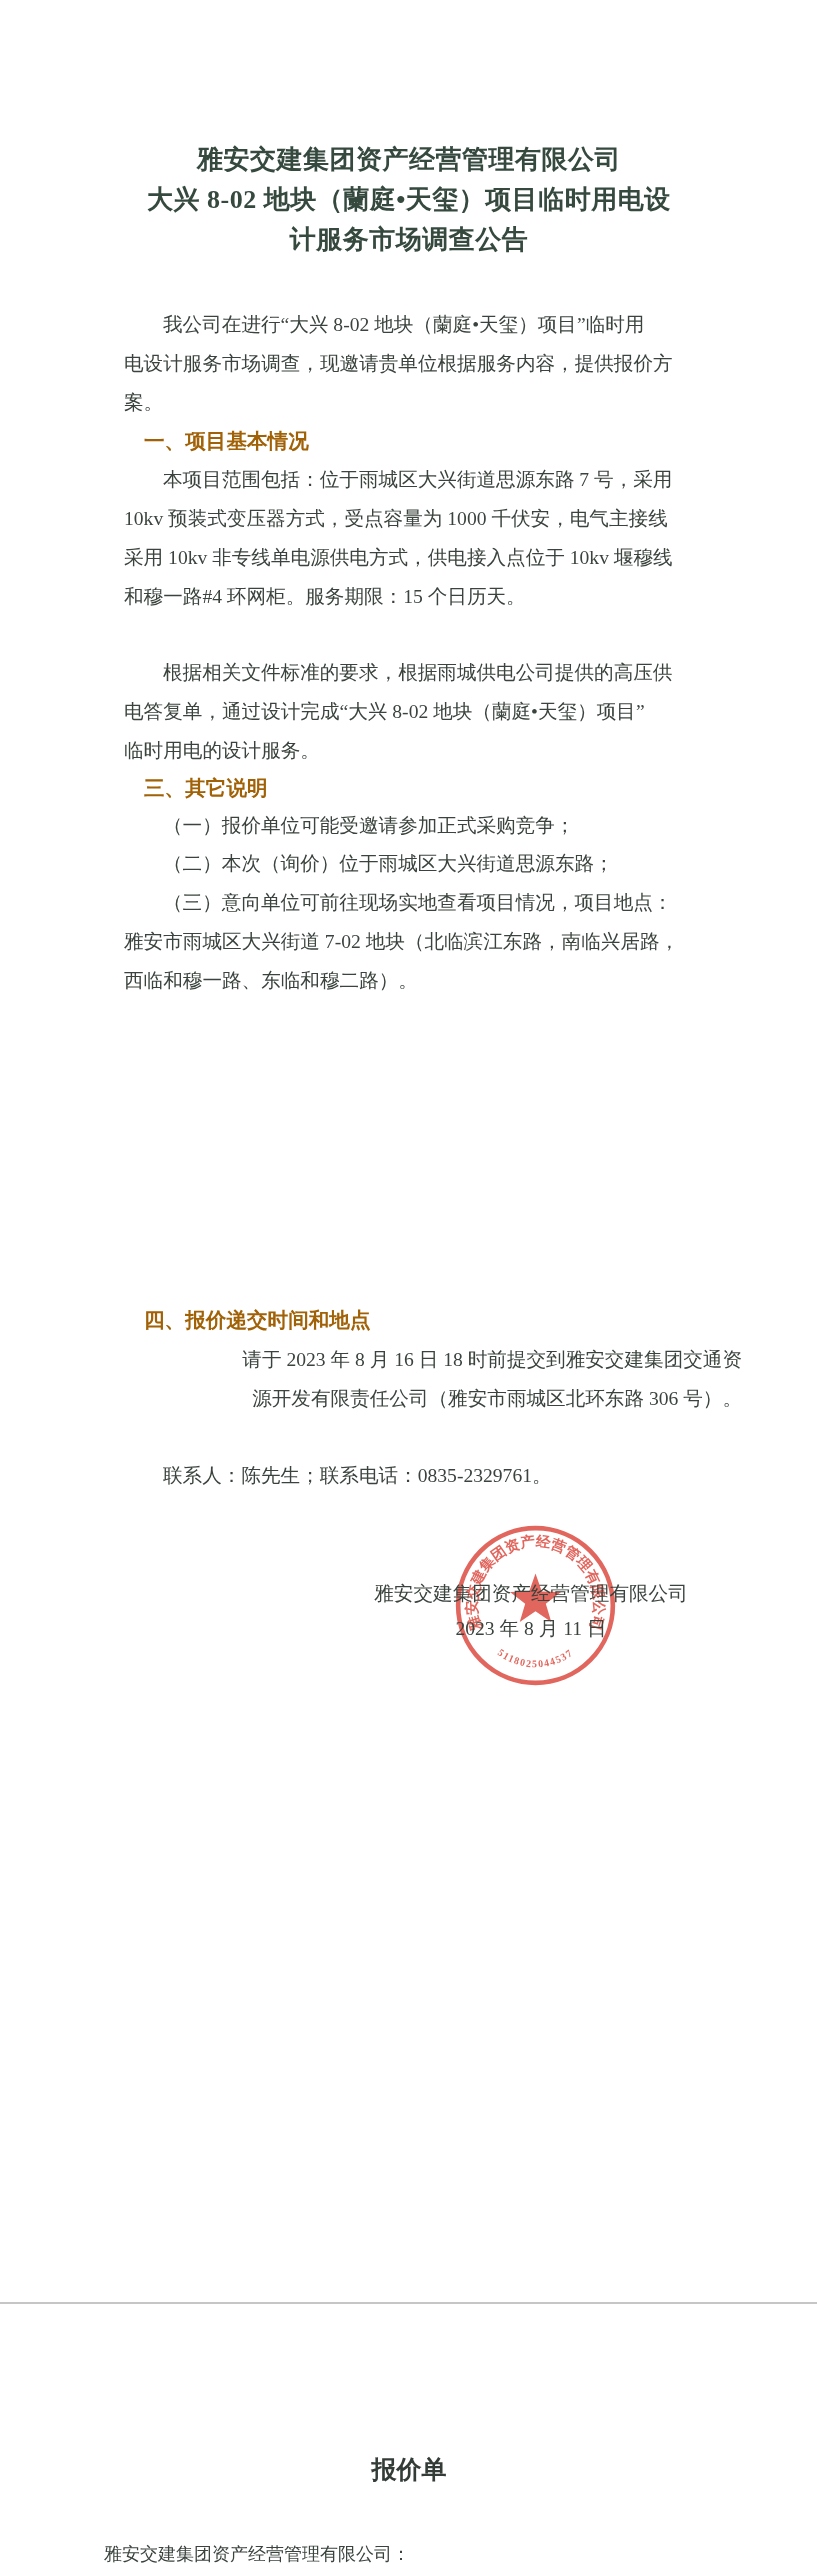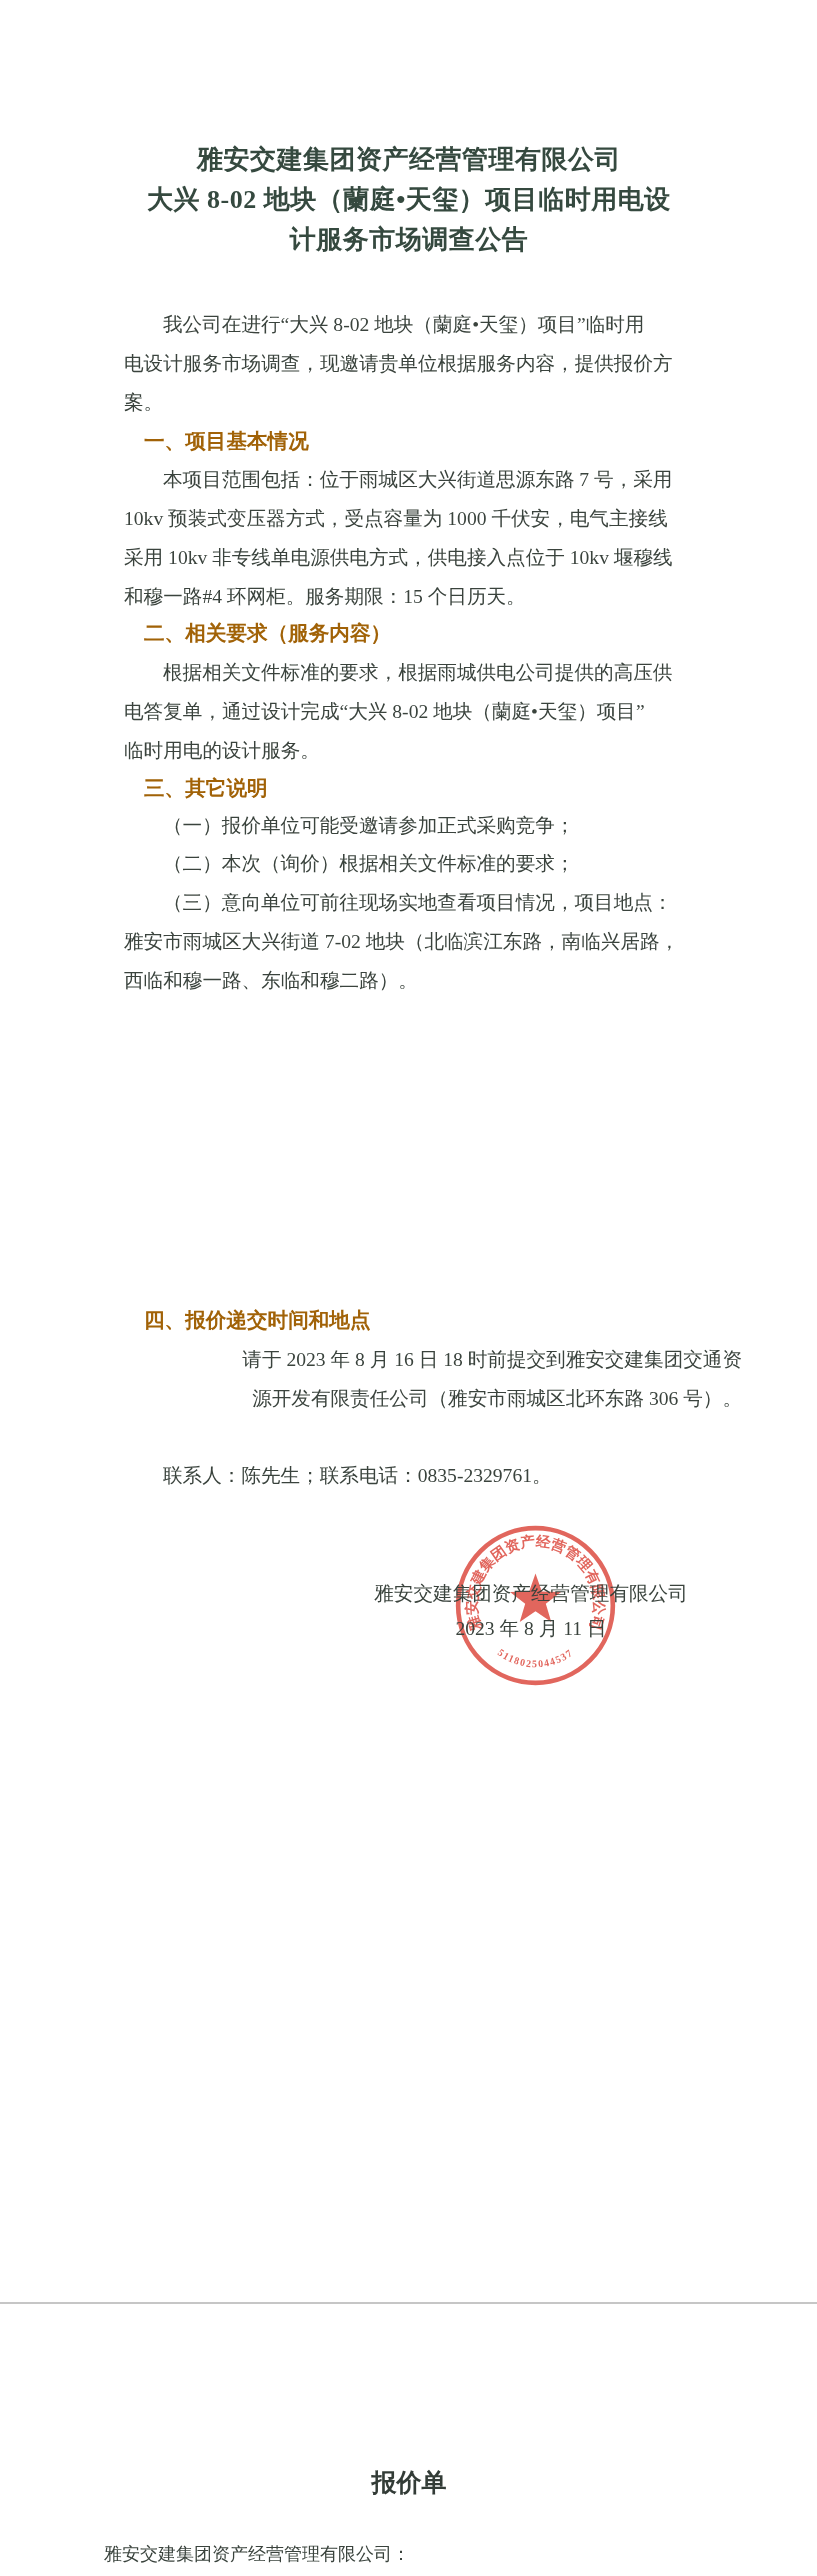--- a/index.html
+++ b/index.html
@@ -19,21 +19,21 @@
   .indent{text-indent:39px;margin-left:24px;}
   .heading{
     left:144px;font-size:20.6px;line-height:39px;font-weight:700;color:#a16207;
     font-family:"Liberation Sans","DejaVu Sans",sans-serif;
   }
   .sig{left:330px;width:402px;text-align:center;font-size:19.6px;line-height:39px;z-index:3;}
   .seal-box{left:453px;top:1523px;width:165px;height:165px;z-index:2;opacity:.88;}
   .page-sep{left:0;top:2302px;width:818px;height:1.5px;background:#c6c6c6;}
   .p2-title{
     left:100px;top:2449px;width:618px;text-align:center;
-    font-size:25px;line-height:41px;font-weight:700;color:#333c37;margin-top:13px;
+    font-size:25px;line-height:41px;font-weight:700;color:#333c37;
   }
   .p2-body{font-size:18px;line-height:39px;width:618px;left:104px;}
   .p2-indent{text-indent:34px;}
   .seal-red{fill:#de5147;}
 </style>
 </head>
 <body>
 
 <div class="canvas">
 
@@ -44,28 +44,27 @@
   <div class="abs body-text pre indent" style="top:305px;">我公司在进行“大兴 8-02 地块（蘭庭•天玺）项目”临时用
 电设计服务市场调查，现邀请贵单位根据服务内容，提供报价方
 案。</div>
 
   <div class="abs heading" style="top:421px;">一、项目基本情况</div>
   <div class="abs body-text pre indent" style="top:460px;">本项目范围包括：位于雨城区大兴街道思源东路 7 号，采用
 10kv 预装式变压器方式，受点容量为 1000 千伏安，电气主接线
 采用 10kv 非专线单电源供电方式，供电接入点位于 10kv 堰穆线
 和穆一路#4 环网柜。服务期限：15 个日历天。</div>
 
-  <div class="abs heading" style="top:613px;">二、相关要求（服务内容）</div>
   <div class="abs body-text pre indent" style="top:653px;">根据相关文件标准的要求，根据雨城供电公司提供的高压供
 电答复单，通过设计完成“大兴 8-02 地块（蘭庭•天玺）项目”
 临时用电的设计服务。</div>
 
   <div class="abs heading" style="top:768px;">三、其它说明</div>
   <div class="abs body-text pre indent" style="top:806px;">（一）报价单位可能受邀请参加正式采购竞争；</div>
-  <div class="abs body-text pre indent" style="top:844px;">（二）本次（询价）根据相关文件标准的要求；</div>
+  <div class="abs body-text pre indent" style="top:844px;">（二）本次（询价）位于雨城区大兴街道思源东路；</div>
   <div class="abs body-text pre indent" style="top:883px;">（三）意向单位可前往现场实地查看项目情况，项目地点：
 雅安市雨城区大兴街道 7-02 地块（北临滨江东路，南临兴居路，
 西临和穆一路、东临和穆二路）。</div>
 
   <div class="abs heading" style="top:1300px;">四、报价递交时间和地点</div>
   <div class="abs body-text pre indent" style="top:1340px;text-align:right;">请于 2023 年 8 月 16 日 18 时前提交到雅安交建集团交通资
 源开发有限责任公司（雅安市雨城区北环东路 306 号）。</div>
 
   <div class="abs body-text pre indent" style="top:1456px;">联系人：陈先生；联系电话：0835-2329761。</div>
 

